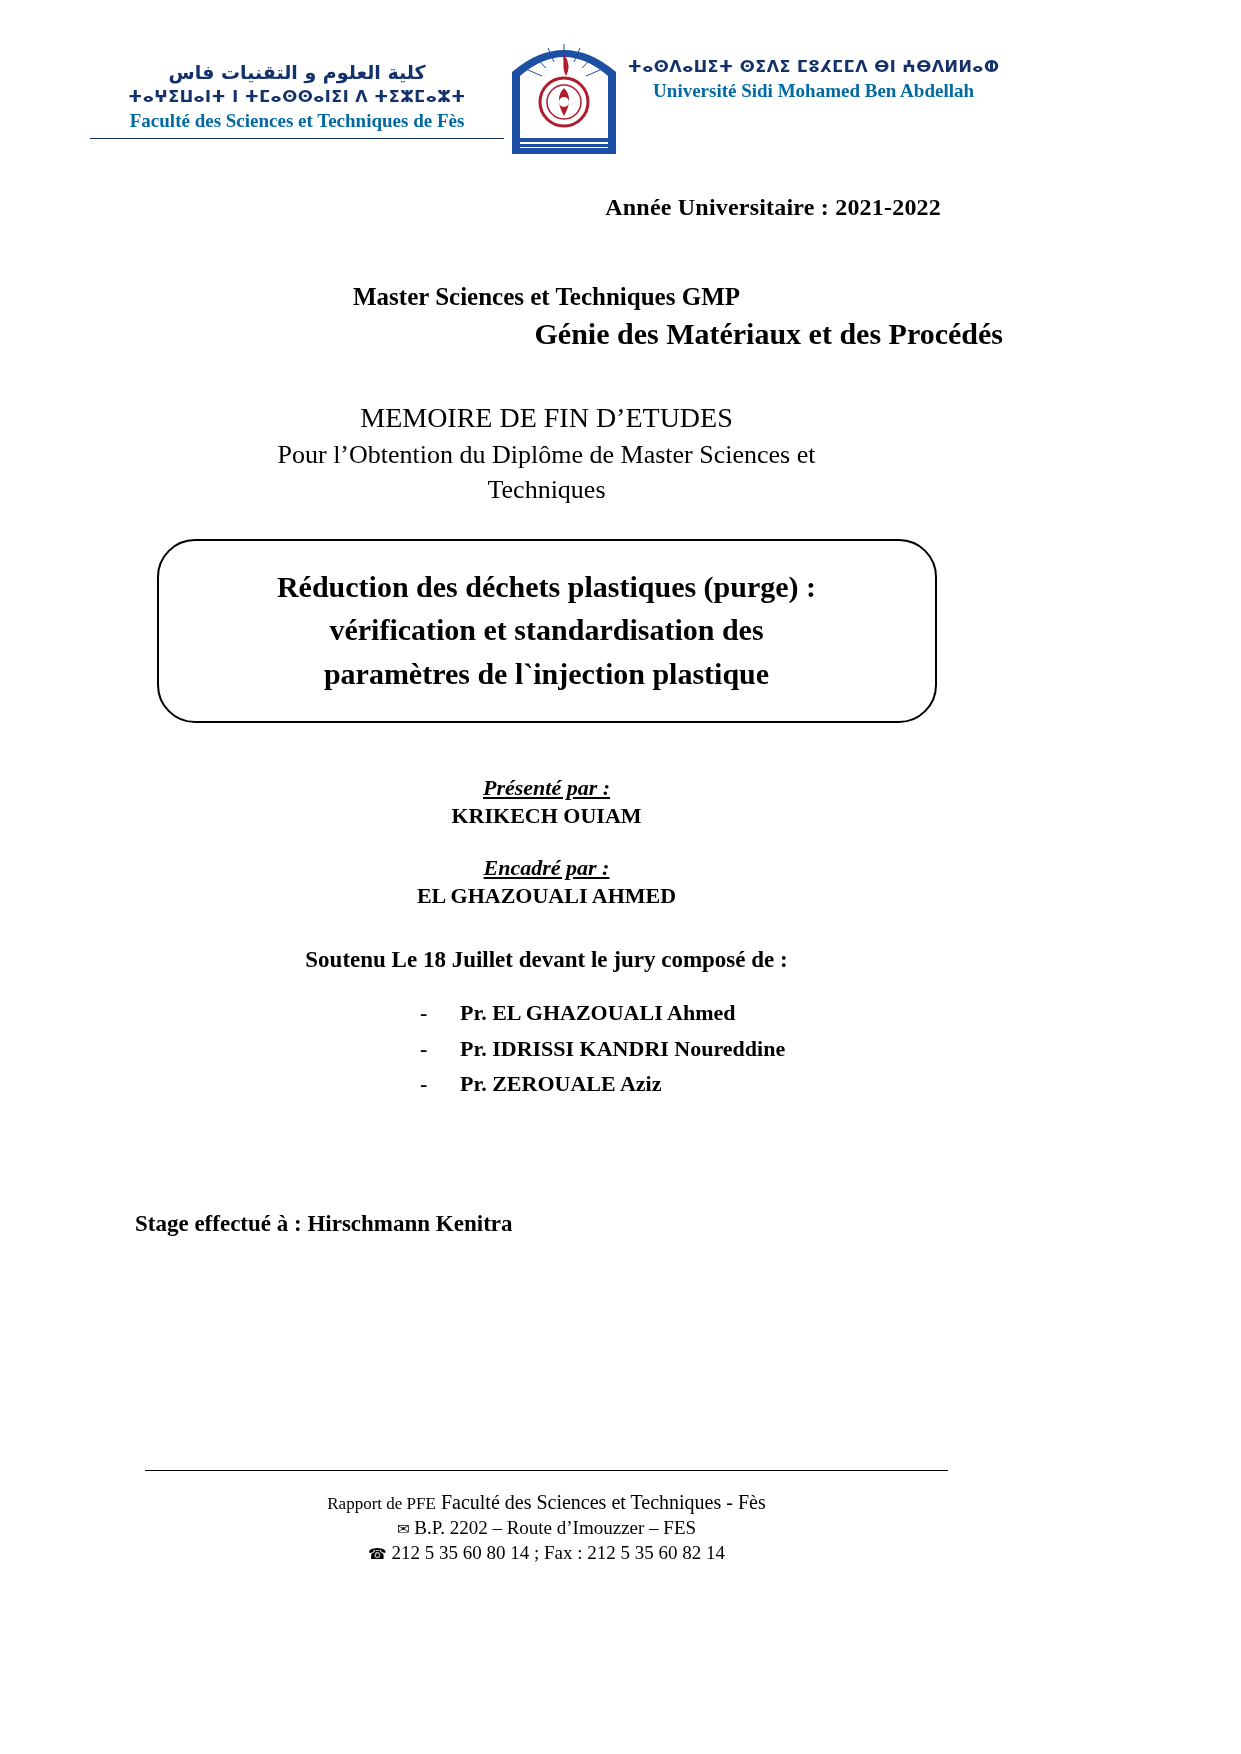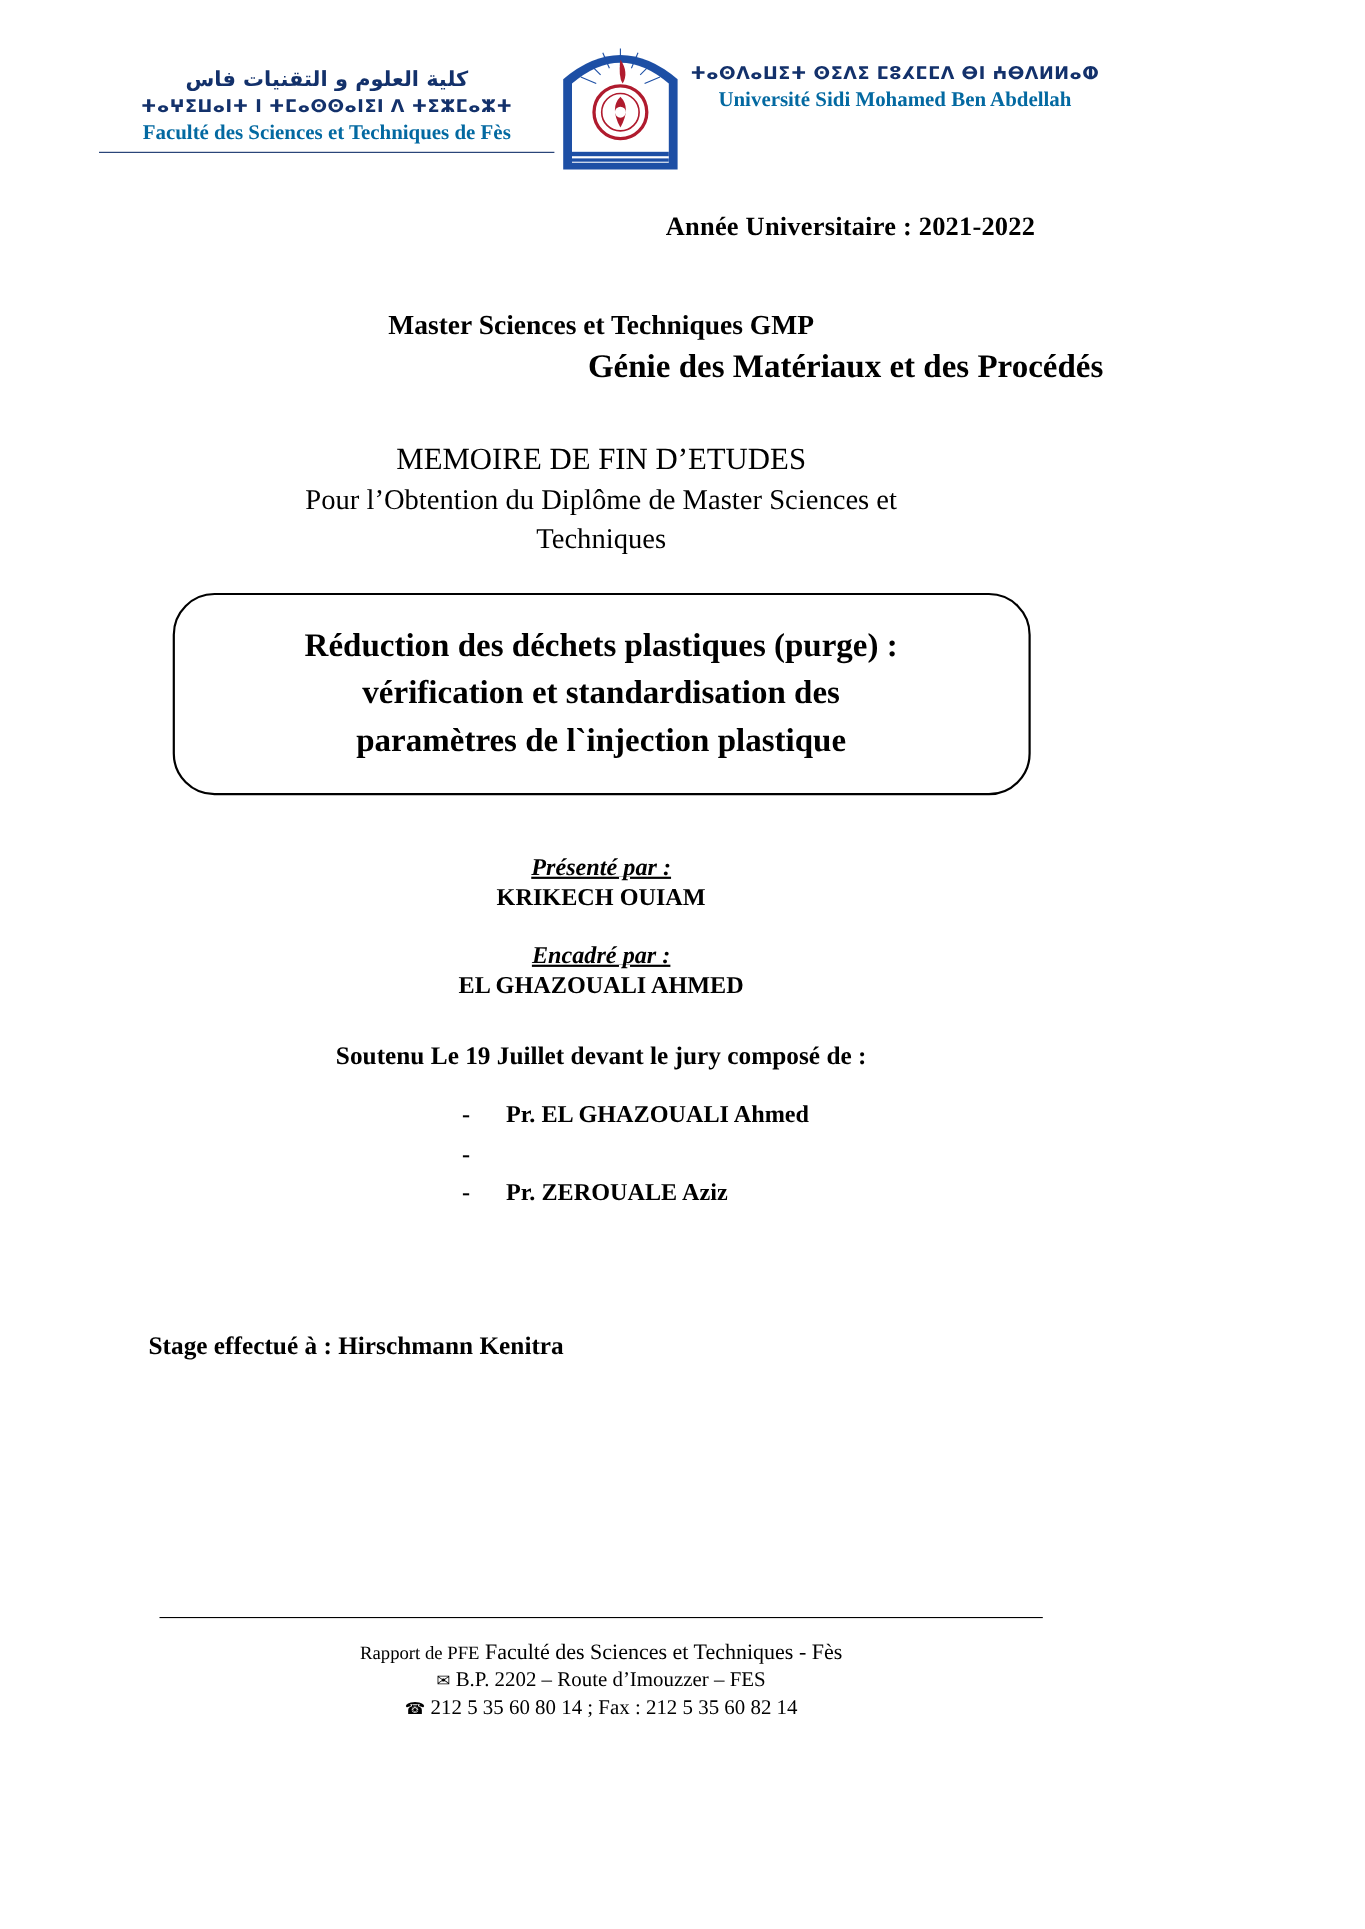--- a/index.html
+++ b/index.html
@@ -268,29 +268,30 @@
   </div>
 
   <div class="present-block">
     <div class="lbl-u">Présenté par :</div>
     <div class="name">KRIKECH OUIAM</div>
     <div class="gap"></div>
     <div class="lbl-u">Encadré par :</div>
     <div class="name">EL GHAZOUALI AHMED</div>
   </div>
 
-  <div class="soutenu">Soutenu Le 19 Juillet devant le jury composé de :</div>
+  <div class="soutenu">Soutenu Le 18 Juillet devant le jury composé de :</div>
 
   <ul class="jury">
     <li>
       <span class="dash">-</span>
       <span>Pr. EL GHAZOUALI Ahmed</span>
     </li>
     <li>
       <span class="dash">-</span>
+      <span>Pr. IDRISSI KANDRI Noureddine</span>
     </li>
     <li>
       <span class="dash">-</span>
       <span>Pr. ZEROUALE Aziz</span>
     </li>
   </ul>
 
   <div class="stage">Stage effectué à : Hirschmann Kenitra</div>
 
   <div class="footer">

